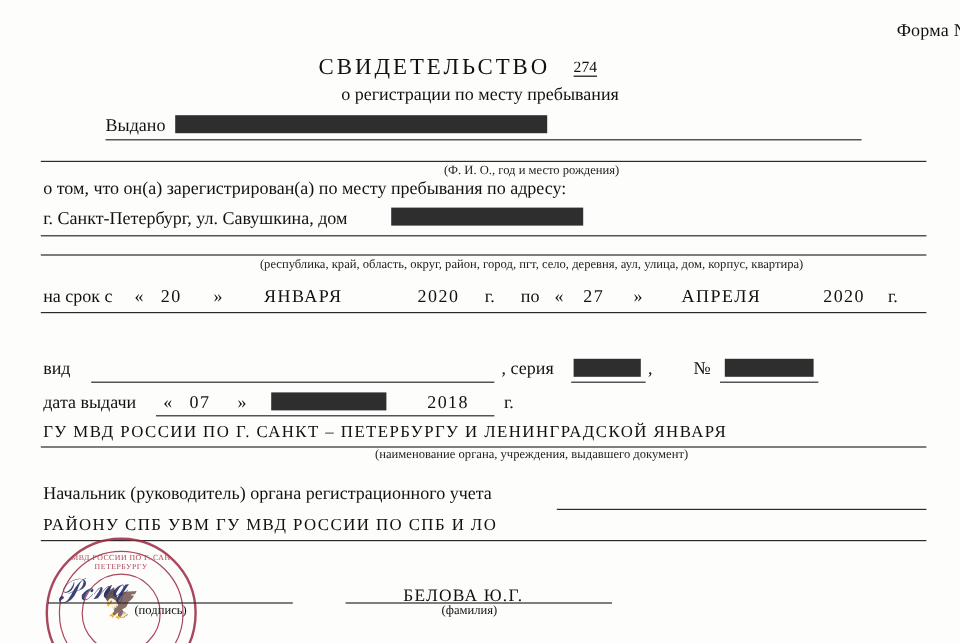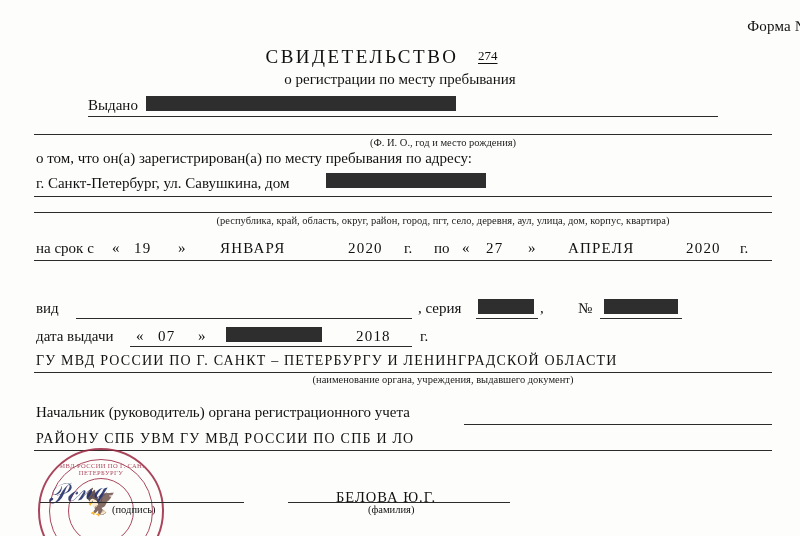--- a/index.html
+++ b/index.html
@@ -174,21 +174,21 @@
 
   <div class="row" style="left:36px; top:150px;">о том, что он(а) зарегистрирован(а) по месту пребывания по адресу:</div>
   <div class="redact" style="left:326px; top:173px; width:160px;"></div>
   <div class="rule" style="left:34px; top:196px; width:738px;"></div>
 
   <div class="rule" style="left:34px; top:212px; width:738px;"></div>
   <div class="caption" style="top:215px;">(республика, край, область, округ, район, город, пгт, село, деревня, аул, улица, дом, корпус, квартира)</div>
 
   <div class="row" style="left:36px; top:240px;">на срок с</div>
   <div class="row" style="left:112px; top:240px;">«</div>
-  <div class="row spaced" style="left:134px; top:240px;">19</div>
+  <div class="row spaced" style="left:134px; top:240px;">20</div>
   <div class="row" style="left:178px; top:240px;">»</div>
   <div class="row spaced" style="left:220px; top:240px;">ЯНВАРЯ</div>
   <div class="row spaced" style="left:348px; top:240px;">2020</div>
   <div class="row" style="left:404px; top:240px;">г.</div>
   <div class="row" style="left:434px; top:240px;">по</div>
   <div class="row" style="left:462px; top:240px;">«</div>
   <div class="row spaced" style="left:486px; top:240px;">27</div>
   <div class="row" style="left:528px; top:240px;">»</div>
   <div class="row spaced" style="left:568px; top:240px;">АПРЕЛЯ</div>
   <div class="row spaced" style="left:686px; top:240px;">2020</div>
@@ -208,21 +208,21 @@
 
   <div class="row" style="left:36px; top:328px;">дата выдачи</div>
   <div class="row" style="left:136px; top:328px;">«</div>
   <div class="row spaced" style="left:158px; top:328px;">07</div>
   <div class="row" style="left:198px; top:328px;">»</div>
   <div class="redact" style="left:226px; top:327px; width:96px;"></div>
   <div class="row spaced" style="left:356px; top:328px;">2018</div>
   <div class="row" style="left:420px; top:328px;">г.</div>
   <div class="rule" style="left:130px; top:346px; width:282px;"></div>
 
-  <div class="row spaced" style="left:36px; top:353px; font-size:14px;">ГУ  МВД  РОССИИ  ПО  Г. САНКТ – ПЕТЕРБУРГУ  И  ЛЕНИНГРАДСКОЙ ОБЛАСТИ</div>
+  <div class="row spaced" style="left:36px; top:353px; font-size:14px;">ГУ  МВД  РОССИИ  ПО  Г. САНКТ – ПЕТЕРБУРГУ  И  ЛЕНИНГРАДСКОЙ ЯНВАРЯ</div>
   <div class="rule" style="left:34px; top:372px; width:738px;"></div>
   <div class="caption" style="top:374px;">(наименование органа, учреждения, выдавшего документ)</div>
 
   <div class="row" style="left:36px; top:404px;">Начальник (руководитель) органа регистрационного учета</div>
   <div class="rule" style="left:464px; top:424px; width:308px;"></div>
 
   <div class="row spaced" style="left:36px; top:431px; font-size:14px;">РАЙОНУ СПБ УВМ  ГУ  МВД РОССИИ  ПО СПБ  И  ЛО</div>
   <div class="rule" style="left:34px; top:450px; width:738px;"></div>
 
   <div class="stamp">

